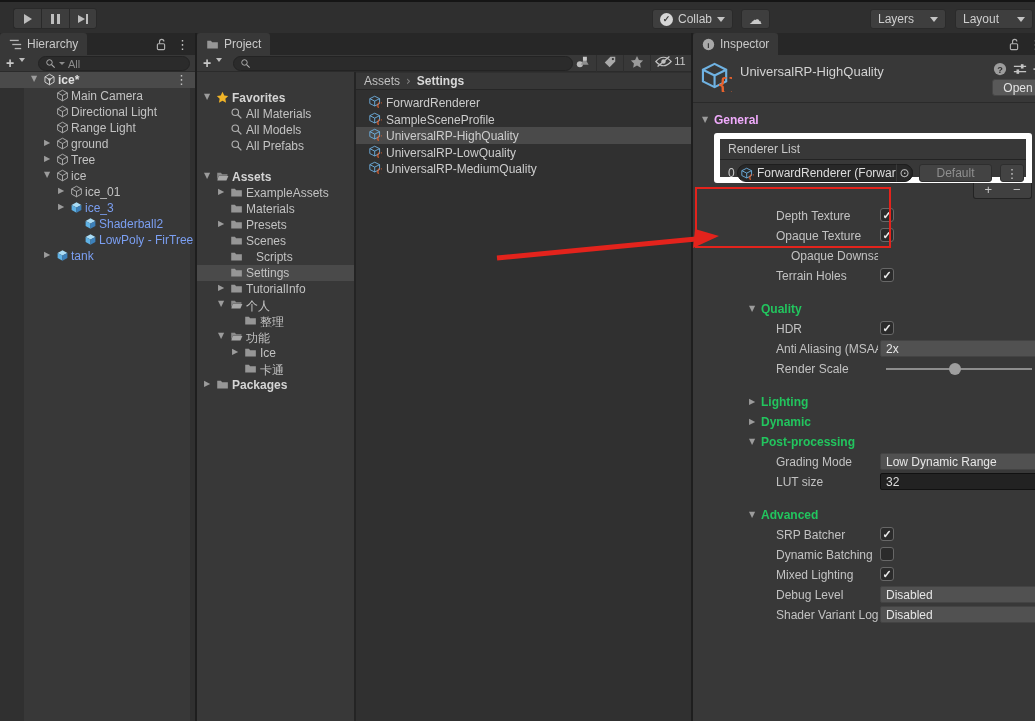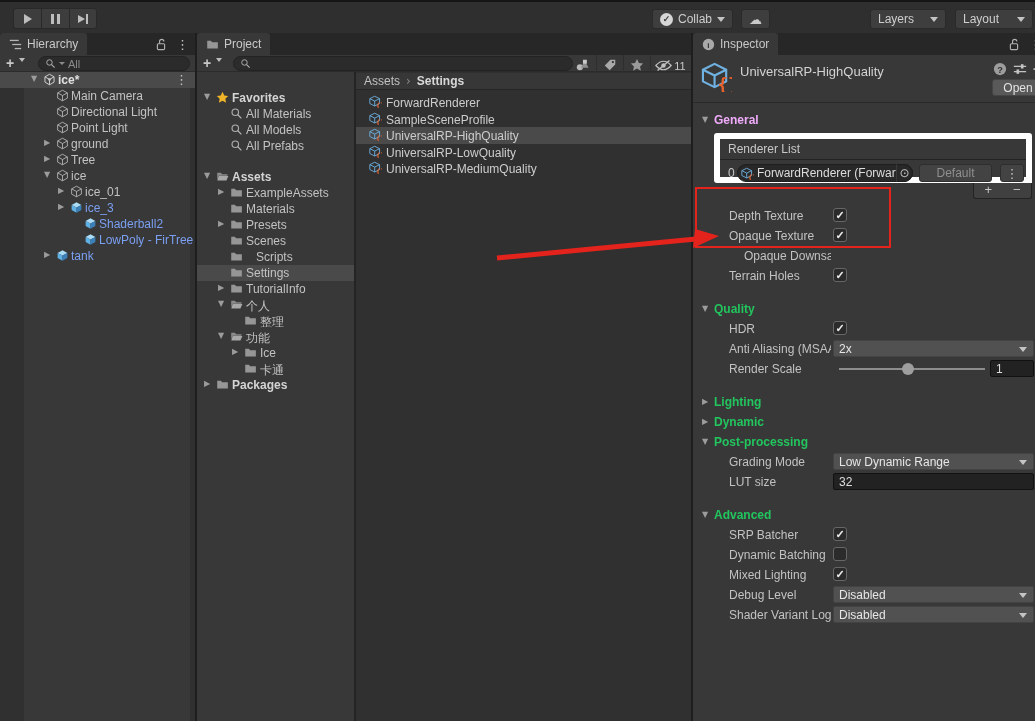--- a/index.html
+++ b/index.html
@@ -50,21 +50,21 @@
   .hrow{position:absolute;left:0;width:195px;height:16px;}
   .hrow .lbl{position:absolute;top:1px;white-space:nowrap;}
   .hrow .arrow{position:absolute;top:2px;font-size:8px;color:#9c9c9c;}
   .hrow .ricon{position:absolute;top:1px;}
   .scene-row{background:#4a4a4a;}
   .scene-row .lbl{color:#e0e0e0;font-weight:bold;}
   .blue{color:#7b9ff2;}
   
   #project{position:absolute;left:197px;top:55px;width:494px;bottom:0;background:#383838;}
   #proj-icons{position:absolute;right:1px;top:0;height:17px;display:flex;align-items:center;}
-  .picon-cell{width:27px;height:17px;display:flex;align-items:flex-end;justify-content:center;gap:2px;border-left:1px solid #2e2e2e;color:#c8c8c8;font-size:11px;}
+  .picon-cell{width:27px;height:17px;display:flex;align-items:flex-start;justify-content:center;gap:2px;border-left:1px solid #2e2e2e;color:#c8c8c8;font-size:11px;}
   #project-tree{position:absolute;left:0;top:17px;width:157px;bottom:0;background:#383838;}
   .trow{position:absolute;left:0;width:157px;height:16px;}
   .trow .lbl{position:absolute;top:1px;white-space:nowrap;}
   .trow .arrow{position:absolute;top:2px;font-size:8px;color:#9c9c9c;}
   .trow .ricon{position:absolute;top:1px;}
   .trow.selected,.frow.selected{background:#4a4a4a;}
   .bold .lbl{font-weight:bold;color:#d4d4d4;}
   #treediv{position:absolute;left:157px;top:17px;width:2px;bottom:0;background:#242424;}
   #files{position:absolute;left:159px;top:17px;right:0;bottom:0;background:#303030;}
   #breadcrumb{position:absolute;left:0;right:0;top:1px;height:17px;background:#373737;border-bottom:1px solid #262626;
@@ -95,21 +95,21 @@
   #obj-picker{position:absolute;left:176px;top:4px;width:17px;height:18px;display:flex;align-items:center;justify-content:center;
     color:#c4c4c4;font-size:12px;background:#282828;border-radius:0 9px 9px 0;border:1px solid #1e1e1e;border-left:1px solid #3a3a3a;}
   #default-btn{position:absolute;left:199px;top:4px;width:73px;height:18px;background:#434343;border:1px solid #2e2e2e;
     border-radius:3px;color:#8f8f8f;display:flex;align-items:center;justify-content:center;}
   #rbox-kebab{position:absolute;left:280px;top:4px;width:24px;height:18px;background:#434343;border:1px solid #2e2e2e;
     border-radius:3px;display:flex;align-items:center;justify-content:center;}
   #list-footer{position:absolute;left:280px;top:128px;width:59px;height:16px;background:#404040;border:1px solid #232323;
     border-top:none;border-radius:0 0 3px 3px;display:flex;}
   #list-footer span{flex:1;text-align:center;color:#c8c8c8;font-size:13px;line-height:14px;}
   #insp-rows{position:absolute;left:0;right:0;top:151px;}
-  .irow{position:relative;height:20px;}
+  .irow{position:relative;height:20px;margin-left:47px;}
   .irow.gap{margin-top:13px;}
   .irow .arrow{position:absolute;left:9px;top:5px;font-size:8px;color:#9c9c9c;}
   .irow .slbl{position:absolute;left:21px;top:3px;font-weight:bold;color:#22c55e;white-space:nowrap;}
   .irow .lbl{position:absolute;left:36px;top:3px;width:102px;overflow:hidden;white-space:nowrap;color:#c2c2c2;}
   .irow .lbl.ind{left:51px;width:87px;}
   .checkbox{position:absolute;left:140px;top:2px;width:14px;height:14px;background:#2b2b2b;border:1px solid #676767;
     border-radius:3px;color:#eaeaea;font-size:11px;font-weight:bold;line-height:12px;text-align:center;}
   .dropdown{position:absolute;left:140px;top:1px;width:201px;height:17px;background:#515151;border:1px solid #434343;
     border-radius:2px;color:#e6e6e6;padding:1px 18px 0 5px;overflow:hidden;white-space:nowrap;}
   .dropdown .caret{position:absolute;right:6px;top:6px;border-top-color:#c4c4c4;}
@@ -277,21 +277,21 @@
           </div>
           <div class="hrow" style="top: 48px;">
             <span class="ricon" style="left:56px;">
               <svg width="13" height="13" viewBox="0 0 16 16">
                 <g fill="none" stroke="#b4b4b4" stroke-width="1.1">
                   <path d="M8 1.5 L14 4.8 V11.2 L8 14.5 L2 11.2 V4.8 Z"></path>
                   <path d="M2 4.8 L8 8 L14 4.8 M8 8 V14.5"></path>
                 </g>
               </svg>
             </span>
-            <span class="lbl" style="left:71px;">Point Light</span>
+            <span class="lbl" style="left:71px;">Range Light</span>
           </div>
           <div class="hrow" style="top: 64px;">
             <span class="arrow glyph" style="left:44px;">▶</span>
             <span class="ricon" style="left:56px;">
               <svg width="13" height="13" viewBox="0 0 16 16">
                 <g fill="none" stroke="#b4b4b4" stroke-width="1.1">
                   <path d="M8 1.5 L14 4.8 V11.2 L8 14.5 L2 11.2 V4.8 Z"></path>
                   <path d="M2 4.8 L8 8 L14 4.8 M8 8 V14.5"></path>
                 </g>
               </svg>

